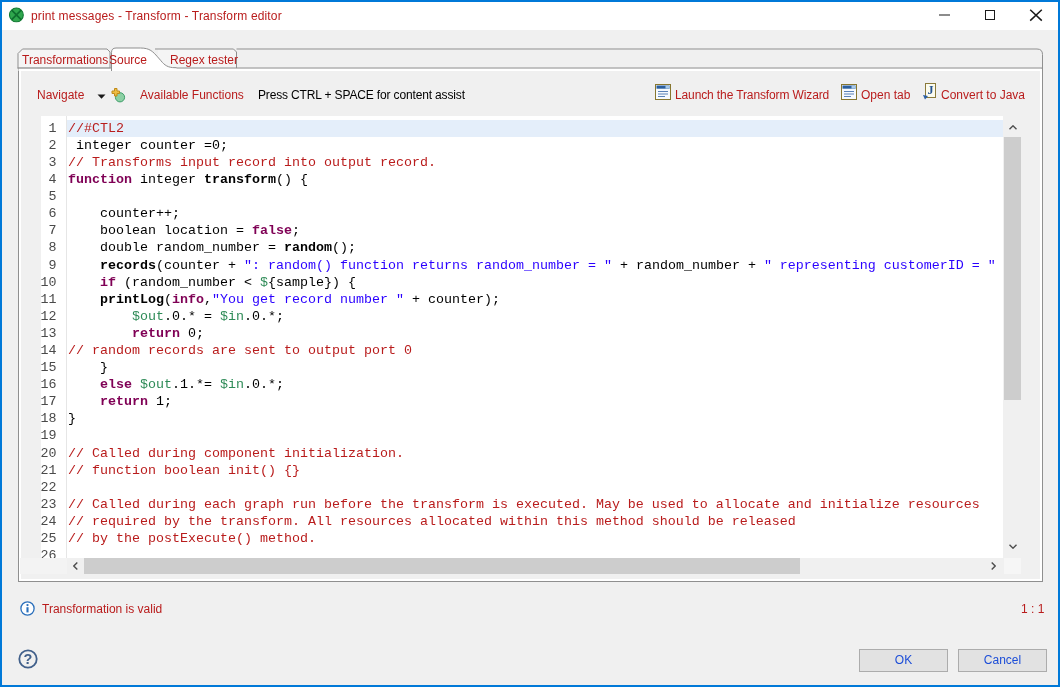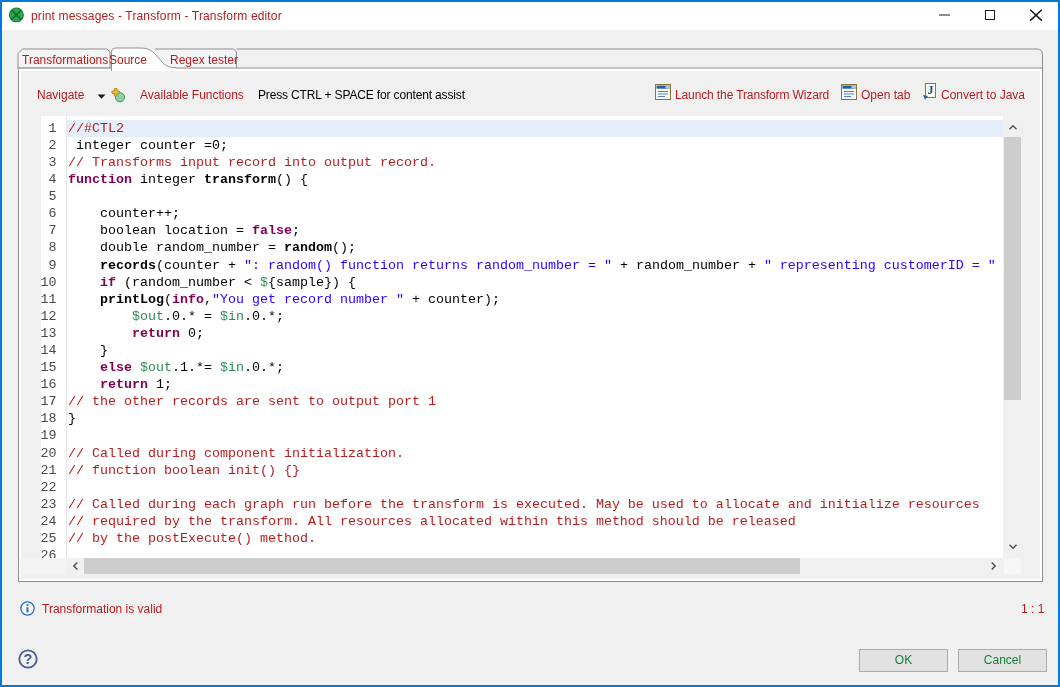--- a/index.html
+++ b/index.html
@@ -8,21 +8,21 @@
 #code{font-family:"Liberation Mono",monospace;font-size:13.34px;line-height:17.1px;
   white-space:pre;color:#000}
 #gut{font-family:"Liberation Mono",monospace;font-size:13.34px;line-height:17.1px;
   color:#4a4a4a;text-align:right;white-space:pre}
 .c{color:#b91c1c}
 .k{color:#7F0055;font-weight:bold}
 .s{color:#2A00FF}
 .g{color:#2E8B57}
 b{font-weight:bold}
 .btn{position:absolute;width:89px;height:23px;background:#e2e2e2;border:1px solid #acacac;
-  box-sizing:border-box;text-align:center;font-size:12px;color:#15803d;line-height:21px}
+  box-sizing:border-box;text-align:center;font-size:12px;color:#1d4ed8;line-height:21px}
 </style></head>
 <body>
 
 <div class="abs" style="left:0;top:0;width:1060px;height:687px;border:2px solid #0079d8;box-sizing:border-box;z-index:50;pointer-events:none"></div>
 
 <div class="abs" style="left:2px;top:2px;width:1056px;height:28px;background:#fff"></div>
 <svg class="abs" style="left:9px;top:7px" width="15" height="16" viewBox="0 0 15 16">
   <circle cx="7.4" cy="7.9" r="6.9" fill="#2fa64d" stroke="#117a33" stroke-width="1.1"></circle>
   <path d="M2.7,3.2 12.1,12.6 M12.1,3.2 2.7,12.6" stroke="#0e6e2e" stroke-width="1.7" fill="none"></path>
 </svg>
@@ -121,24 +121,24 @@
 <span class="k">function</span> integer <b>transform</b>() {
 
     counter++;
     boolean location = <span class="k">false</span>;
     double random_number = <b>random</b>();
     <b>records</b>(counter + <span class="s">": random() function returns random_number = "</span> + random_number + <span class="s">" representing customerID = "</span>
     <span class="k">if</span> (random_number &lt; <span class="g">$</span>{sample}) {
     <b>printLog</b>(<span class="k">info</span>,<span class="s">"You get record number "</span> + counter);
         <span class="g">$out</span>.0.* = <span class="g">$in</span>.0.*;
         <span class="k">return</span> 0;
+<span class="c">// random records are sent to output port 0</span>
     }
     <span class="k">else</span> <span class="g">$out</span>.1.*= <span class="g">$in</span>.0.*;
     <span class="k">return</span> 1;
-<span class="c">// the other records are sent to output port 1</span>
 }
 
 <span class="c">// Called during component initialization.</span>
 <span class="c">// function boolean init() {}</span>
 
 <span class="c">// Called during each graph run before the transform is executed. May be used to allocate and initialize resources</span>
 <span class="c">// required by the transform. All resources allocated within this method should be released</span>
 <span class="c">// by the postExecute() method.</span></div>
 
 <div class="abs" style="left:1003.5px;top:116px;width:17.5px;height:441.5px;background:#f0f0f0;z-index:2">

